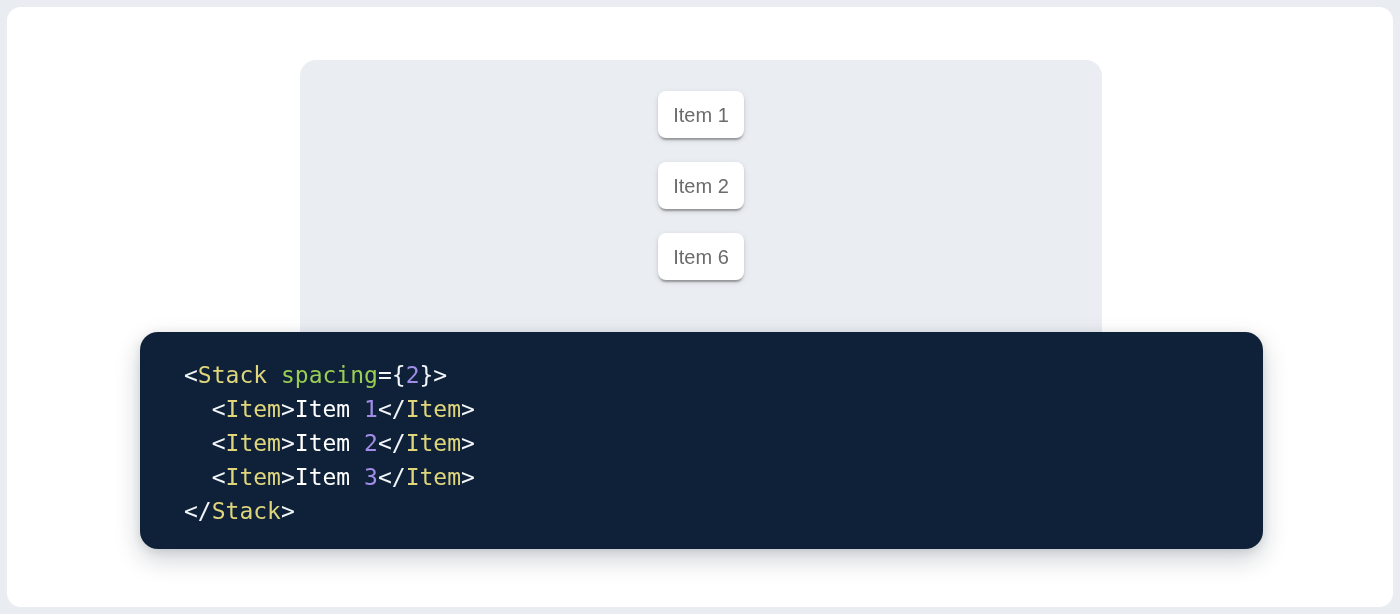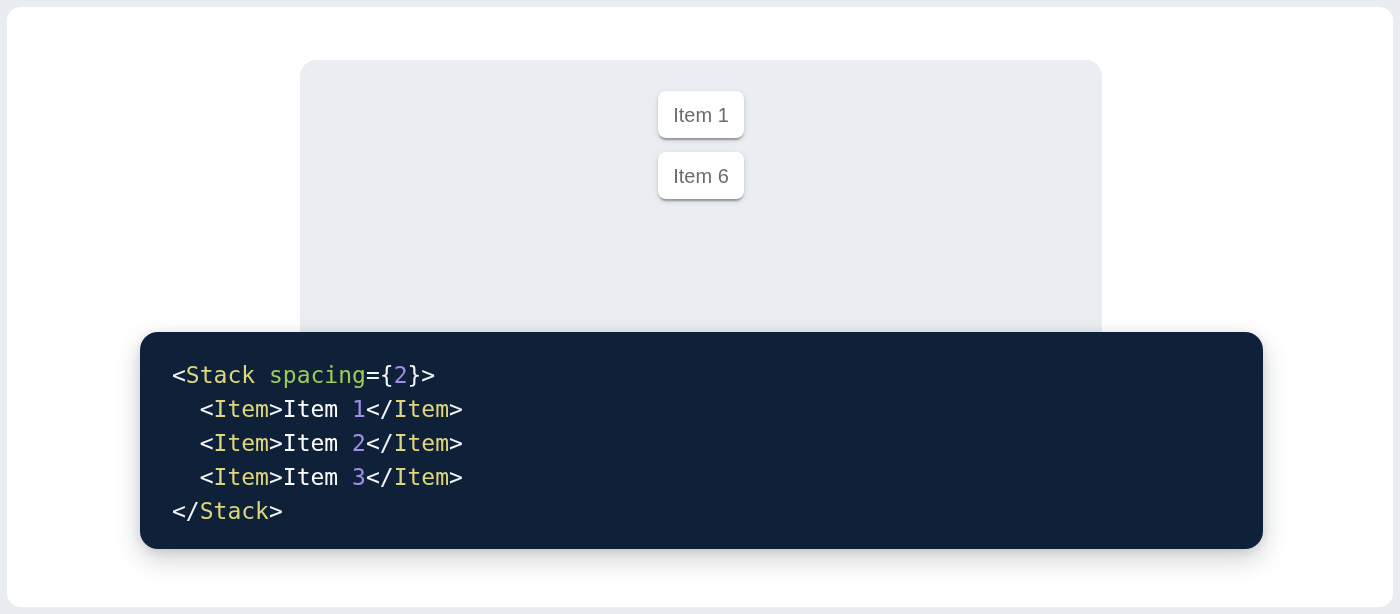--- a/index.html
+++ b/index.html
@@ -36,21 +36,21 @@
     left:293px;top:53px;
     width:802px;height:300px;
     border-radius:16px;
     background:var(--panel-background);
   }
   .stack{
     display:flex;
     flex-direction:column;
     align-items:center;
     padding-top:31px;
-    gap:14px;
+    gap:24px;
   }
   .item-card{
     height:47px;
     min-width:84px;
     padding:0 15px;
     display:flex;
     align-items:center;
     justify-content:center;
     background:var(--card-background);
     border-radius:8px;
@@ -72,40 +72,43 @@
     overflow:hidden;
   }
   .code{
     margin:0;
     padding:26px 30px 21px 32px;
     font-family:"DejaVu Sans Mono","Liberation Mono",monospace;
     font-size:23px;
     line-height:34px;
     white-space:pre;
   }
-  .code-line{height:34px;}
+  .code-line{height:34px;margin-left:12px;}
   .tok-punct{color:var(--code-punctuation);}
   .tok-tag{color:var(--code-tag);}
   .tok-attr{color:var(--code-attr);}
   .tok-number{color:var(--code-number);}
   .tok-plain{color:var(--code-plain);}
 </style>
 </head>
 <body>
 
 <div class="canvas">
   <div class="page">
 
     <div class="demo-panel">
       <div class="stack">
 
       <div class="item-card">
             <span>Item 1</span>
           </div>
           <div class="item-card">
+            <span>Item 2</span>
+          </div>
+          <div class="item-card">
             <span>Item 6</span>
           </div>
         </div>
     </div>
 
     <div class="code-block">
       <pre class="code"><div class="code-line"><span class="tok-punct">&lt;</span><span class="tok-tag">Stack</span><span class="tok-plain"> </span><span class="tok-attr">spacing</span><span class="tok-punct">=</span><span class="tok-punct">{</span><span class="tok-number">2</span><span class="tok-punct">}</span><span class="tok-punct">&gt;</span></div><div class="code-line"><span class="tok-plain">  </span><span class="tok-punct">&lt;</span><span class="tok-tag">Item</span><span class="tok-punct">&gt;</span><span class="tok-plain">Item </span><span class="tok-number">1</span><span class="tok-punct">&lt;/</span><span class="tok-tag">Item</span><span class="tok-punct">&gt;</span></div><div class="code-line"><span class="tok-plain">  </span><span class="tok-punct">&lt;</span><span class="tok-tag">Item</span><span class="tok-punct">&gt;</span><span class="tok-plain">Item </span><span class="tok-number">2</span><span class="tok-punct">&lt;/</span><span class="tok-tag">Item</span><span class="tok-punct">&gt;</span></div><div class="code-line"><span class="tok-plain">  </span><span class="tok-punct">&lt;</span><span class="tok-tag">Item</span><span class="tok-punct">&gt;</span><span class="tok-plain">Item </span><span class="tok-number">3</span><span class="tok-punct">&lt;/</span><span class="tok-tag">Item</span><span class="tok-punct">&gt;</span></div><div class="code-line"><span class="tok-punct">&lt;/</span><span class="tok-tag">Stack</span><span class="tok-punct">&gt;</span></div></pre>
     </div>
 
   </div>

